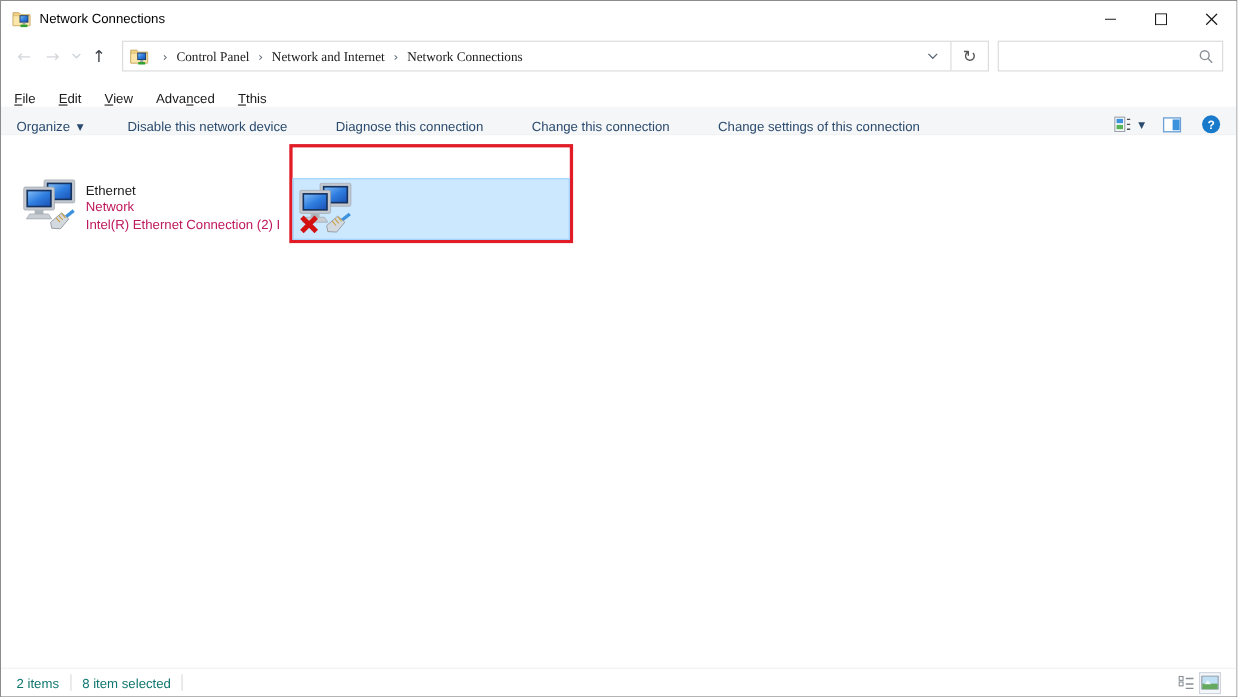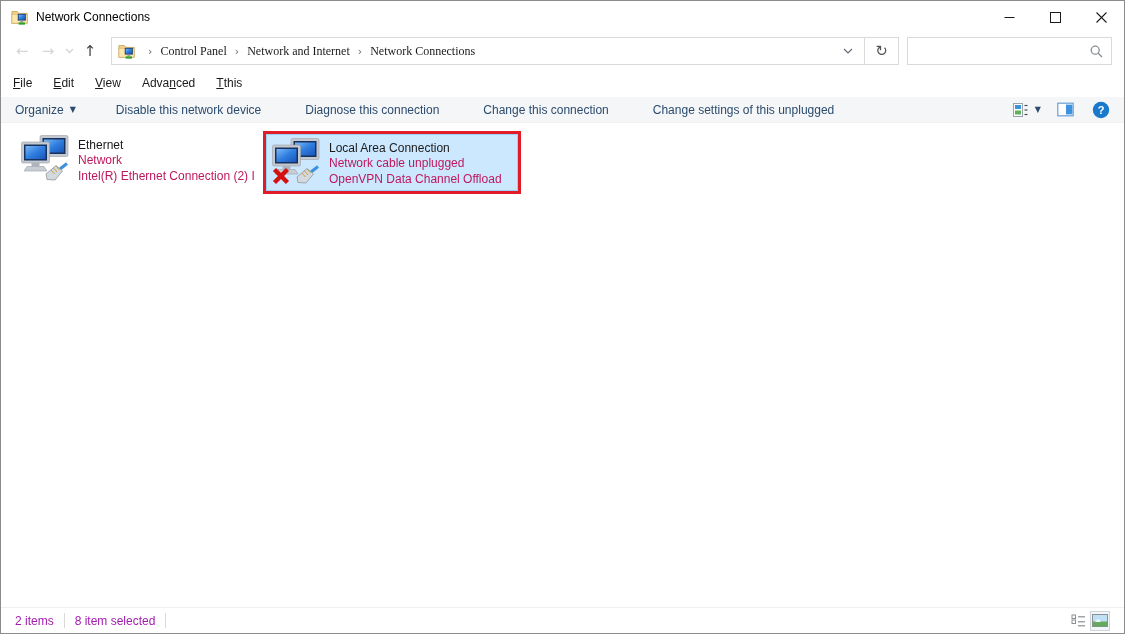--- a/index.html
+++ b/index.html
@@ -38,49 +38,49 @@
   .crumb { color: #1a1a1a; white-space: nowrap; cursor: default; font-family: Liberation Serif, serif; }
   .address-spacer { flex: 1; }
   .address-drop { width: 32px; height: 100%; display: flex; align-items: center; justify-content: center; }
   .refresh-btn { width: 34px; height: 100%; border-left: 1px solid #d9d9d9; display: flex; align-items: center; justify-content: center;
                  font-family: "DejaVu Sans", sans-serif; font-size: 15px; color: #555; }
   .searchbox { width: 205px; height: 28px; margin-left: 8px; border: 1px solid #d9d9d9; display: flex; align-items: center; padding: 0 8px; background: #fff; }
   .searchbox input { flex: 1; border: none; outline: none; font-family: "Liberation Sans", sans-serif; font-size: 12px; min-width: 0; }
   .search-glyph { width: 13px; height: 13px; flex: none; }
 
   
-  .menubar { height: 28px; flex: none; display: flex; align-items: center; padding-left: 12px; background: #fff; }
+  .menubar { height: 28px; flex: none; display: flex; align-items: flex-end; padding-left: 12px; background: #fff; }
   .menu-item { margin-right: 21px; cursor: default; }
   .menu-key { text-decoration: underline; }
 
   
-  .toolbar { height: 26px; flex: none; display: flex; align-items: center; padding: 0 14px;
+  .toolbar { height: 26px; flex: none; display: flex; align-items: flex-end; padding: 0 14px;
              background: #f5f6f7; color: #2b4b6e; border-bottom: 1px solid #f0f1f2; }
   .organize { margin-right: 28px; display: flex; align-items: center; cursor: default; }
   .organize .drop-glyph { font-size: 8px; margin-left: 6px; color: #2b4b6e; font-family: "DejaVu Sans", sans-serif; }
   .tb-command { margin-right: 32px; white-space: nowrap; cursor: default; padding-left: 12px; }
   .toolbar-right { margin-left: auto; display: flex; align-items: center; }
   .views-btn { display: flex; align-items: center; margin-right: 16px; }
   .views-btn .drop-glyph { font-size: 8px; margin-left: 7px; color: #2b4b6e; font-family: "DejaVu Sans", sans-serif; }
   .preview-btn { margin-right: 18px; display: flex; align-items: center; }
   .help-btn { display: flex; align-items: center; }
 
   
   .content { flex: 1; background: #fff; padding: 8px 0 0 14px; display: flex; align-items: flex-start; }
-  .tile { display: flex; align-items: flex-start; padding: 3px 5px; width: 246px; border: 1px solid transparent; }
+  .tile { display: flex; align-items: flex-start; padding: 3px 5px; width: 246px; border: 1px solid transparent; margin-top: 28px; }
   .tile-icon { width: 48px; height: 48px; flex: none; margin-right: 9px; }
   .tile-text { padding-top: 2px; overflow: hidden; }
   .tile-name { color: #1a1a1a; line-height: 16px; white-space: nowrap; }
   .tile-sub { color: #be185d; line-height: 15.5px; white-space: nowrap; }
   .annotation-box { border: 3px solid #e11c27; margin-left: 2px; }
   .tile.selected { background: #cce8ff; border: 1px solid #99d1ff; width: 252px; }
 
   
   .statusbar { height: 26px; flex: none; display: flex; align-items: center; padding: 0 14px;
-               background: #fff; color: #a21caf; border-top: 1px solid #f0f0f0; }
+               background: #fff; color: #0f766e; border-top: 1px solid #f0f0f0; }
   .status-sep { width: 1px; height: 15px; background: #d9d9d9; margin: 0 10px; }
   .status-right { margin-left: auto; display: flex; align-items: center; }
   .status-viewbtn { width: 20px; height: 20px; display: flex; align-items: center; justify-content: center; margin-left: 2px; }
   .status-viewbtn.active { border: 1px solid #cfd4da; background: #f2f7fc; }
 </style>
 </head>
 <body>
 
 <svg width="0" height="0" style="position:absolute">
   <defs>
@@ -184,21 +184,21 @@
   </div>
 
   <div class="toolbar">
     <span class="organize">
       <span>Organize</span>
       <span class="drop-glyph">▼</span>
     </span>
     <span class="tb-command">Disable this network device</span>
     <span class="tb-command">Diagnose this connection</span>
     <span class="tb-command">Change this connection</span>
-    <span class="tb-command">Change settings of this unplugged</span>
+    <span class="tb-command">Change settings of this connection</span>
 
     <div class="toolbar-right">
       <div class="views-btn">
         <svg width="16" height="16" viewBox="0 0 16 16">
           <rect x="1.5" y="1.5" width="9" height="13" fill="#fff" stroke="#9aa2ab"></rect>
           <rect x="3" y="3" width="6" height="4" fill="#3c92dc"></rect>
           <rect x="3" y="8.5" width="6" height="4" fill="#59b35a"></rect>
           <line x1="12.5" y1="3.5" x2="15.5" y2="3.5" stroke="#49505a" stroke-width="1.2"></line>
           <line x1="12.5" y1="8" x2="15.5" y2="8" stroke="#49505a" stroke-width="1.2"></line>
           <line x1="12.5" y1="12.5" x2="15.5" y2="12.5" stroke="#49505a" stroke-width="1.2"></line>
@@ -259,25 +259,20 @@
           <polyline points="39,34 46,28.5" stroke="#3c92dc" stroke-width="3" fill="none"></polyline>
           <path d="M25,39 L35,30.5 L41.5,36 L34,45 L26,44.5 z" fill="#d4d9df" stroke="#8f959c" stroke-width="0.8"></path>
           <line x1="30" y1="35" x2="33.5" y2="39" stroke="#c9a23f" stroke-width="1"></line>
           <line x1="32.5" y1="33" x2="36" y2="37" stroke="#c9a23f" stroke-width="1"></line>
           <line x1="35" y1="31" x2="38.5" y2="35" stroke="#c9a23f" stroke-width="1"></line>
           <g>
             <line x1="2.5" y1="31.5" x2="15.5" y2="44.5" stroke="#d41111" stroke-width="4.5"></line>
             <line x1="15.5" y1="31.5" x2="2.5" y2="44.5" stroke="#d41111" stroke-width="4.5"></line>
           </g>
         </svg>
-        <div class="tile-text">
-          <div class="tile-name">Local Area Connection</div>
-          <div class="tile-sub">Network cable unplugged</div>
-          <div class="tile-sub">OpenVPN Data Channel Offload</div>
-        </div>
       </div>
     </div>
 
   </div>
 
   <div class="statusbar">
     <span>2 items</span>
     <span class="status-sep"></span>
     <span>8 item selected</span>
     <span class="status-sep"></span>

